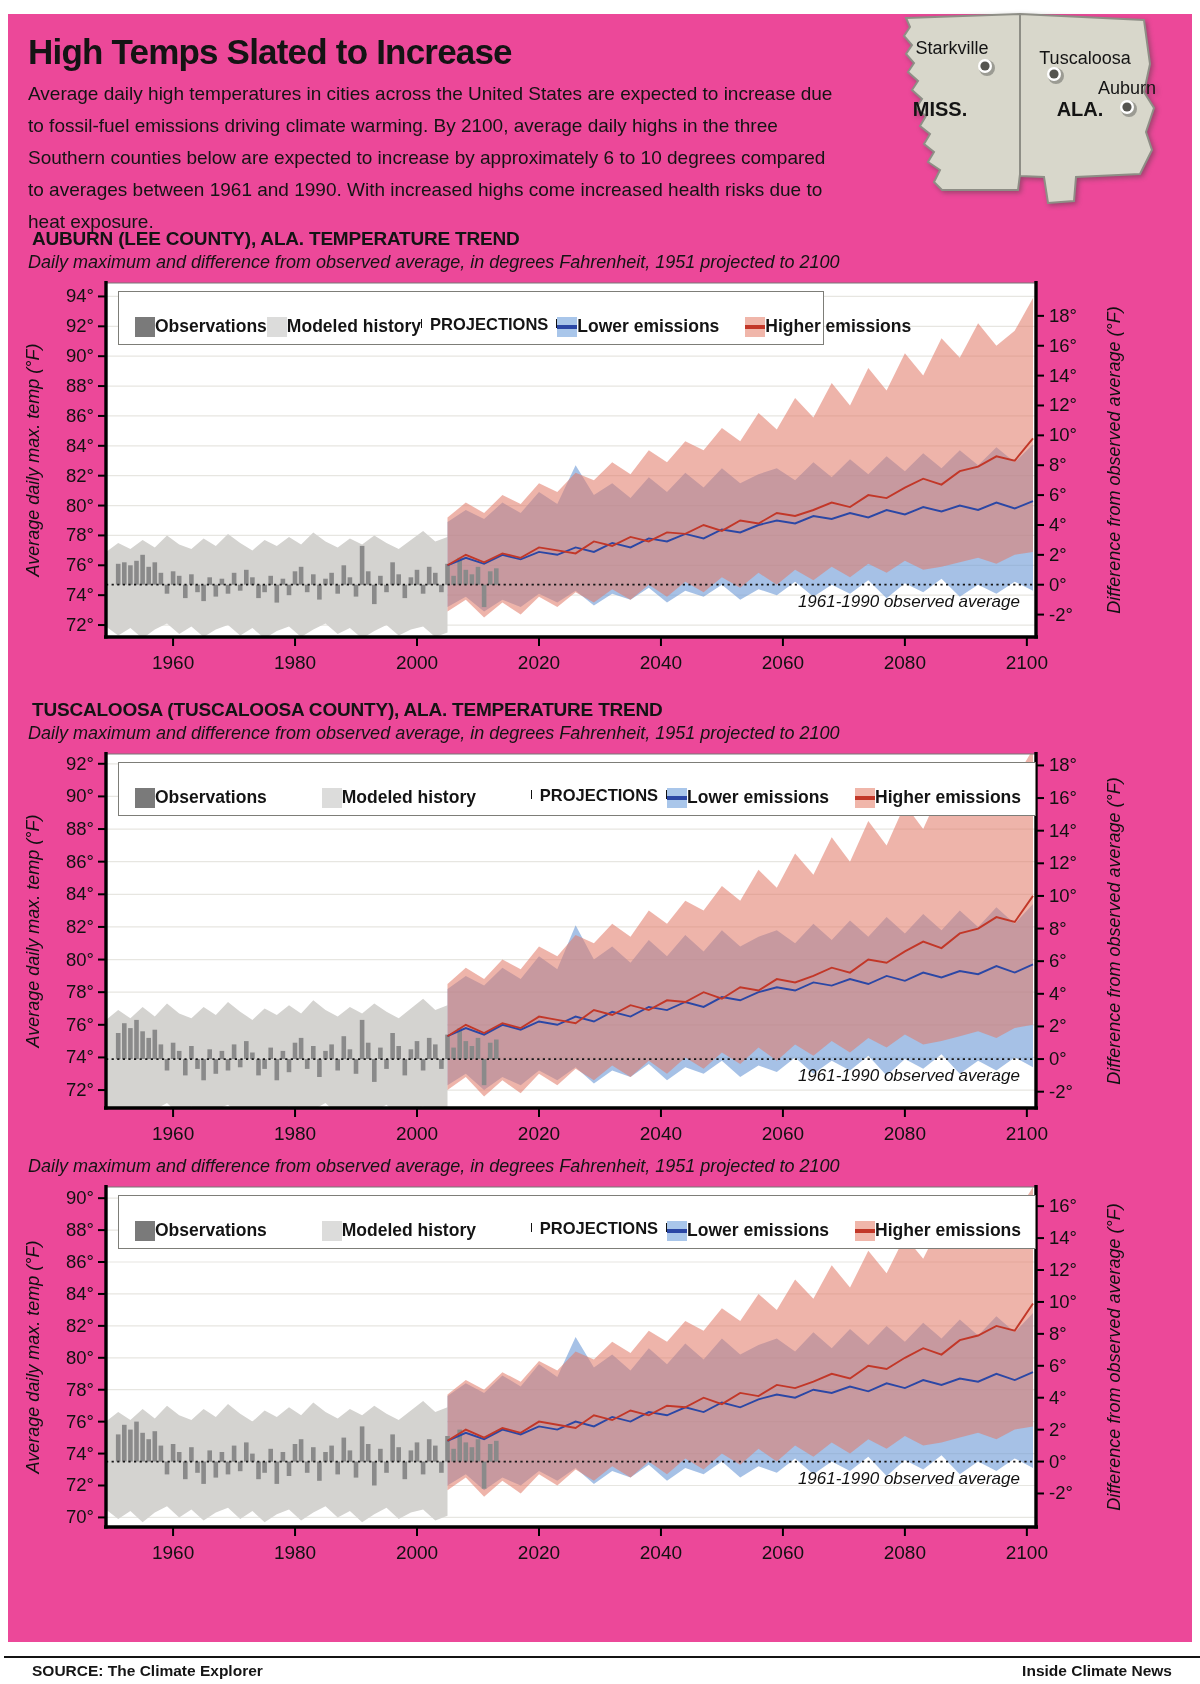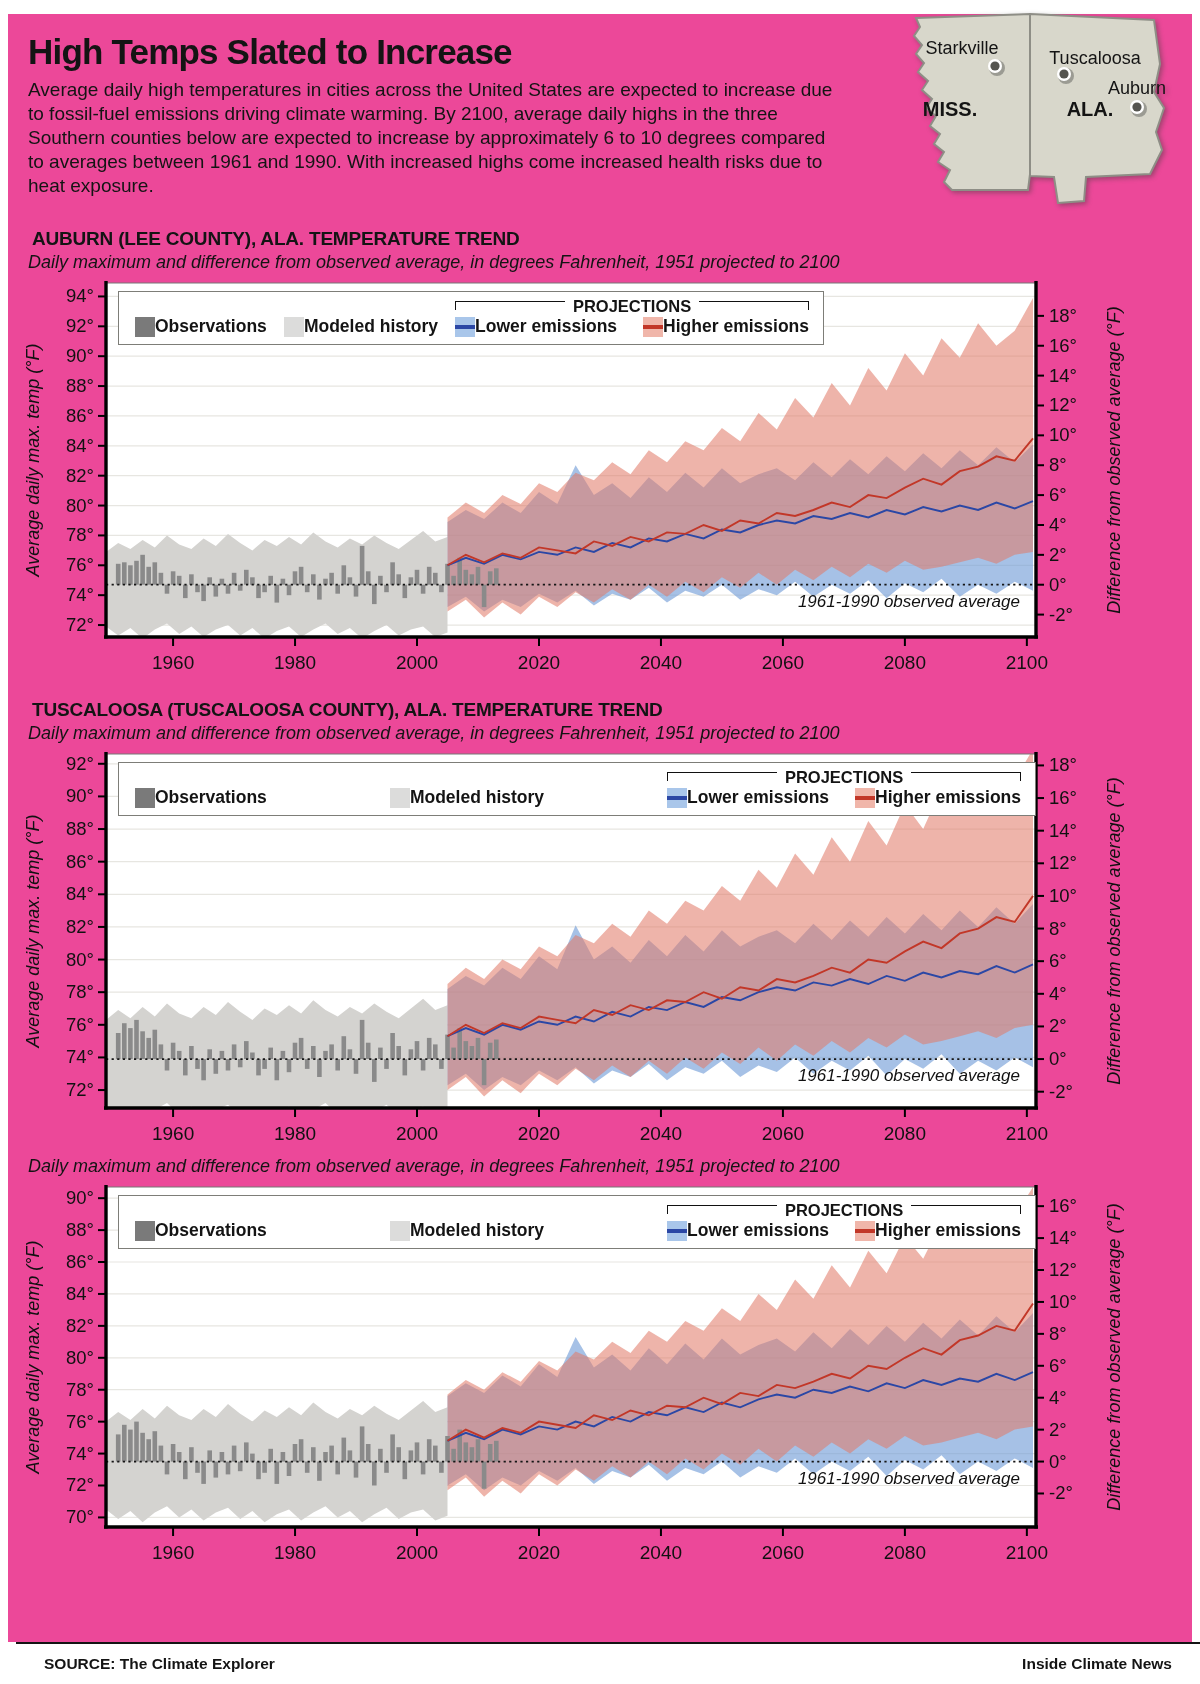--- a/index.html
+++ b/index.html
@@ -2,49 +2,49 @@
 <html><head>
 <meta charset="utf-8">
 <style>
   html,body{margin:0;padding:0;}
   body{width:1200px;height:1684px;position:relative;background:#ffffff;
        font-family:"Liberation Sans", sans-serif;color:#141414;overflow:hidden;}
   .content{position:absolute;left:8px;right:8px;top:14px;bottom:42px;background:#ec4899;}
   
   .header{position:relative;padding:18px 0 0 20px;height:182px;}
   .page-title{font-size:35px;font-weight:700;letter-spacing:-0.8px;margin:0 0 6px 0;}
-  .intro{font-size:19px;line-height:24px;width:808px;margin:0;font-weight:400;}
-  .map-box{position:absolute;top:-10px;right:8px;width:352px;height:210px;}
+  .intro{font-size:19px;line-height:32px;width:808px;margin:0;font-weight:400;}
+  .map-box{position:absolute;top:-10px;right:18px;width:352px;height:210px;}
   .map-box svg{filter:drop-shadow(2px 2px 2.5px rgba(60,60,55,.45));}
   .map-city-label{font-size:18px;fill:#141414;}
   .map-state-label{font-size:20px;font-weight:700;fill:#141414;}
   
   .section{margin-left:20px;}
   .sec-title{font-size:19px;font-weight:700;letter-spacing:-0.2px;margin:14px 0 2px 4px;}
   .sec-sub{font-size:18px;font-style:italic;margin:0 0 4px 0;}
   .chart-wrap{position:relative;width:1146px;margin-left:-6px;}
   svg text{font-family:"Liberation Sans", sans-serif;}
   .ax-title{font-style:italic;font-size:18px;fill:#111;}
   
   .legend{position:absolute;top:14px;left:96px;height:54px;background:#fff;
           border:1.5px solid #7d7d78;display:flex;align-items:flex-end;
           padding:4px 14px 7px 16px;box-sizing:border-box;}
   .legend.narrow{width:706px;justify-content:space-between;}
   .legend.wide{width:918px;justify-content:space-between;}
   .lg-item{display:flex;align-items:center;font-size:17.5px;font-weight:700;white-space:nowrap;}
   .sw{width:20px;height:20px;position:relative;flex:0 0 auto;}
   .sw .bar{position:absolute;left:0;right:0;top:8px;height:4px;}
-  .proj-group{display:flex;flex-direction:column;}
+  .proj-group{display:flex;}
   .proj-bracket{display:flex;align-items:flex-start;height:18px;}
   .pb-line{flex:1;border-top:1.6px solid #111;border-left:1.6px solid #111;height:8px;margin-top:3px;}
   .pb-line.right{border-left:none;border-right:1.6px solid #111;}
   .pb-label{font-size:16.5px;font-weight:700;padding:0 8px;line-height:16px;}
   .proj-items{display:flex;justify-content:center;gap:26px;}
   
-  .footer{position:absolute;left:16px;right:0;bottom:0;height:42px;background:#fff;
+  .footer{position:absolute;left:4px;right:0;bottom:0;height:28px;background:#fff;
           border-top:2px solid #141414;display:flex;align-items:center;
           justify-content:space-between;padding:0 28px;box-sizing:border-box;}
   .footer div{font-size:15.5px;font-weight:700;}
 </style>
 </head>
 <body>
 
 <div class="content">
 
   <div class="header">

